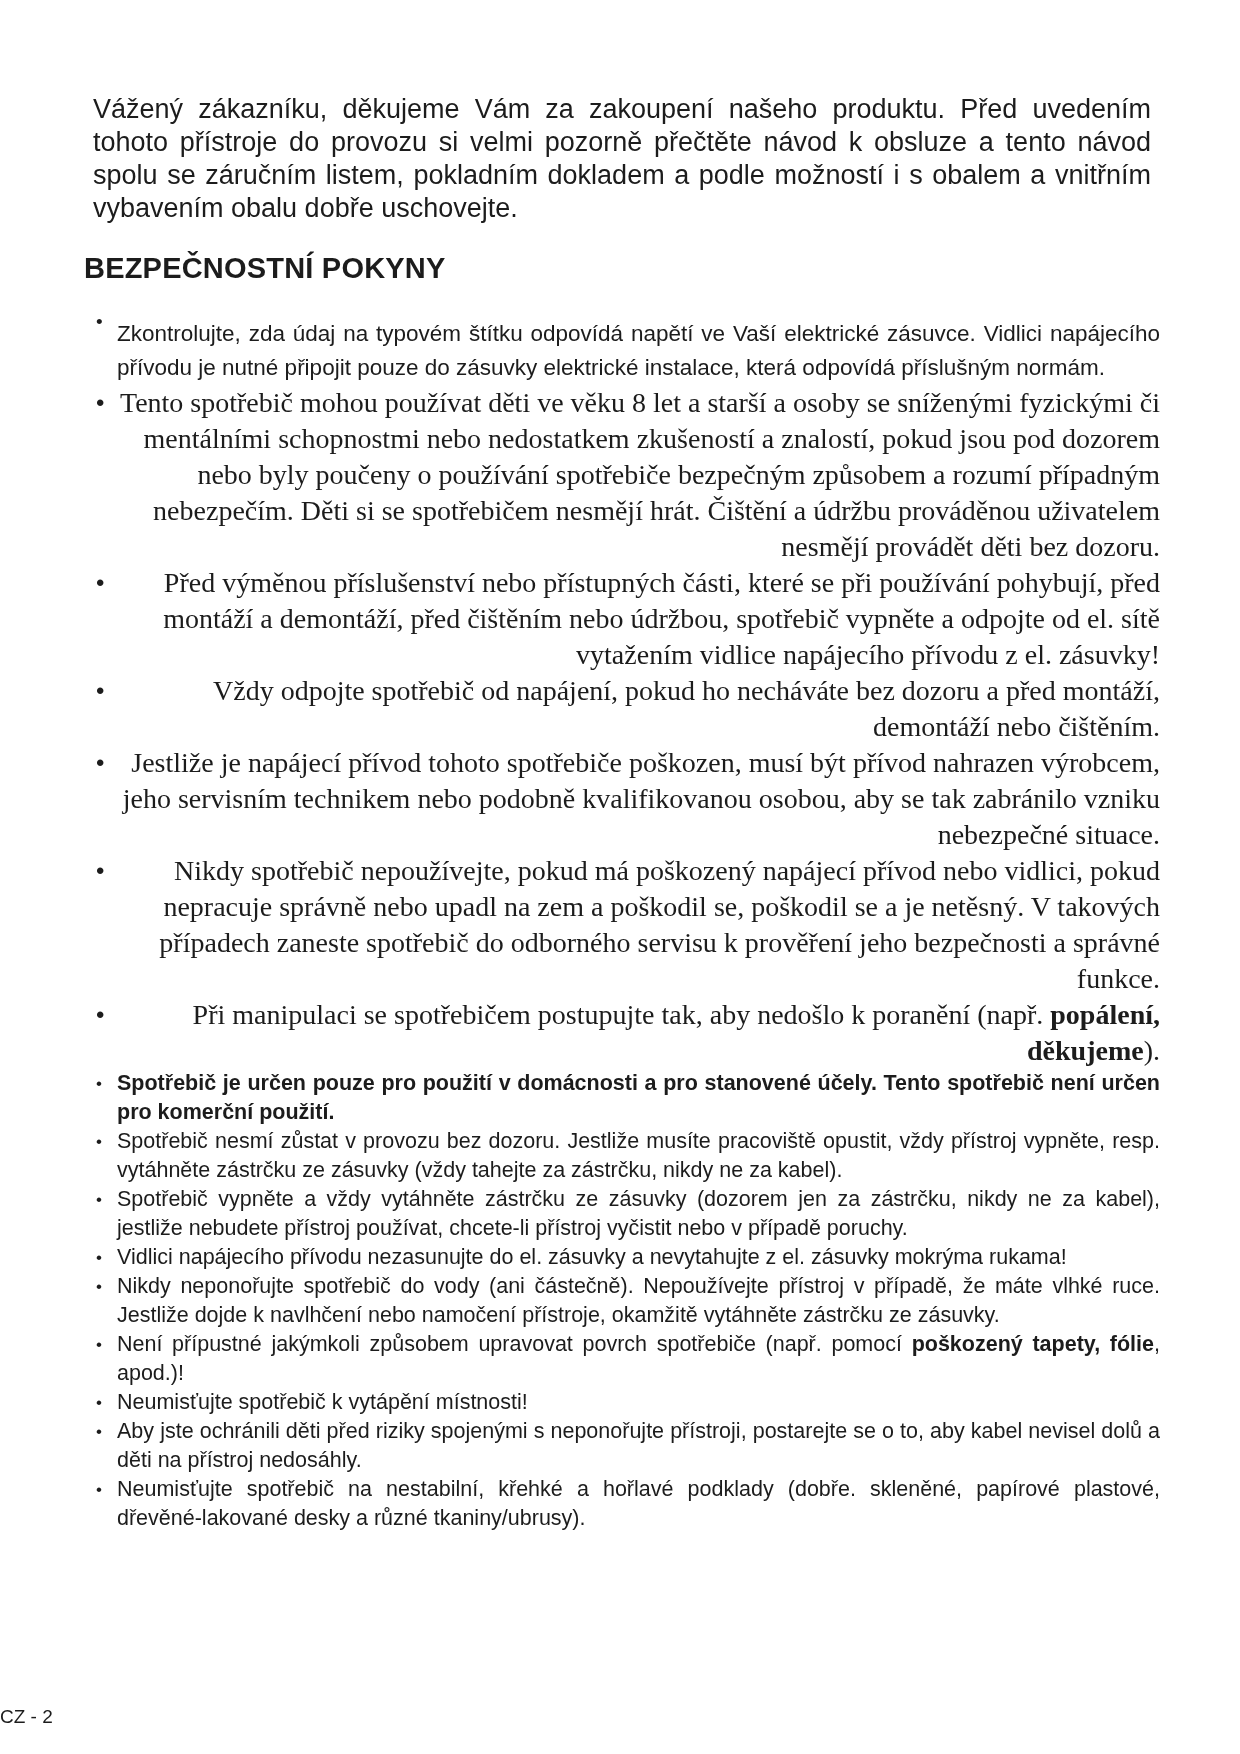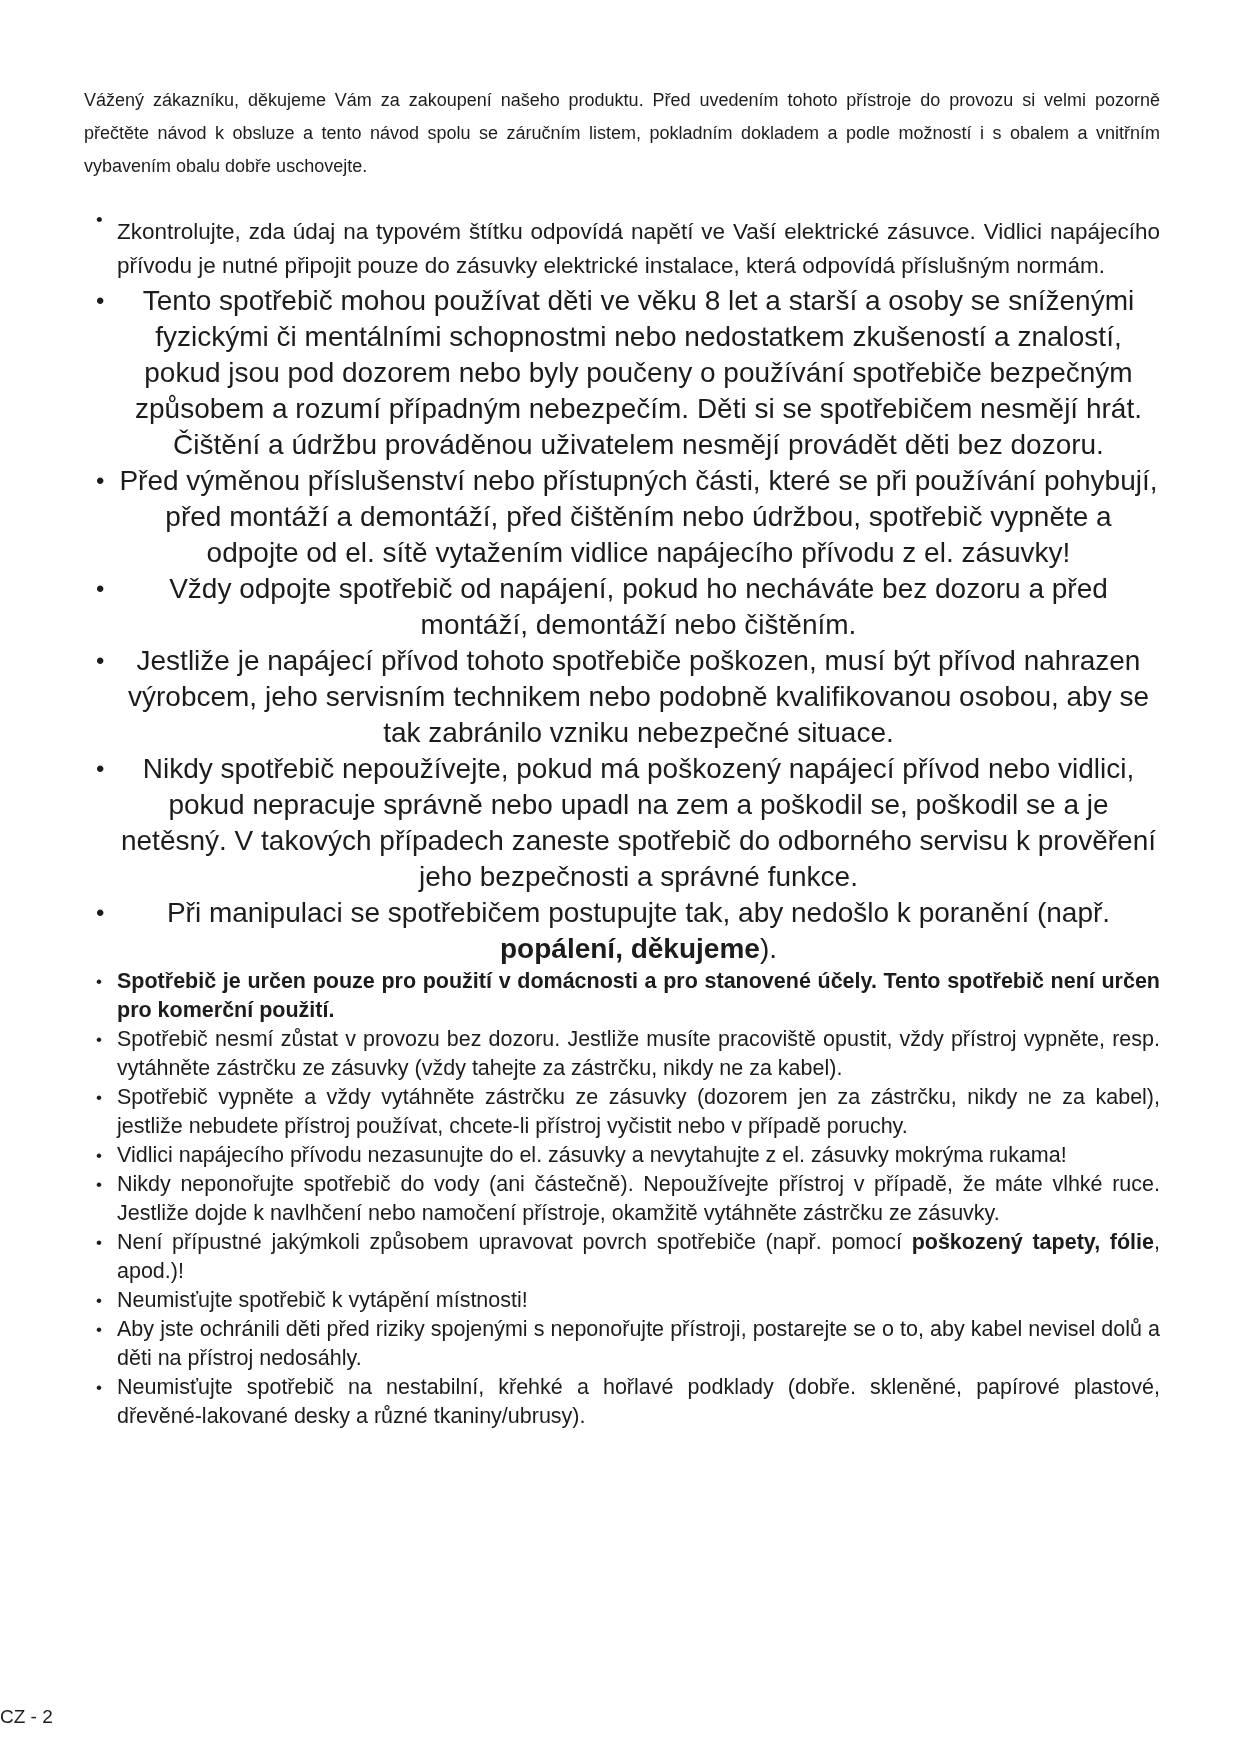--- a/index.html
+++ b/index.html
@@ -10,24 +10,24 @@
     font-family: "Liberation Sans", sans-serif;
     color: #1c1c1c;
     overflow: hidden;
   }
   .page {
     position: absolute;
     left: 84px; top: 84px;
     width: 1076px;
   }
   .intro {
-    font-size: 18px;
+    font-size: 27px;
     line-height: 33px;
     text-align: justify;
-    margin: 0;
+    margin: 9px;
   }
   .heading {
     font-size: 29px;
     line-height: 34px;
     font-weight: bold;
     margin: 26px 0 0 0;
     letter-spacing: 0.2px;
   }
   ul.safety-list {
     list-style: none;
@@ -41,41 +41,42 @@
   .marker {
     flex: none;
     width: 33px;
     padding-left: 12px;
   }
   .content { flex: 1; }
   li.s1 { font-size: 22.5px; line-height: 34px; }
   li.s1 .content { text-align: justify; margin-top: 12px; }
   li.s1 .marker { font-size: 19px; }
   li.lg { font-size: 28px; line-height: 36px; }
-  li.lg .content { text-align: center; }
+  li.lg .content { text-align: right; font-family: Liberation Serif, serif; }
   li.lg .marker { font-size: 24px; }
   li.sm { font-size: 21.5px; line-height: 29px; }
   li.sm .content { text-align: justify; }
   li.sm .marker { font-size: 17px; }
   .b { font-weight: bold; }
   .footer {
     position: absolute;
     left: 0; right: 0;
     bottom: 27px;
     text-align: left;
     font-size: 19px;
     line-height: 20px;
   }
 </style>
 </head>
 <body>
 
 <div class="page">
   <p class="intro">Vážený zákazníku, děkujeme Vám za zakoupení našeho produktu. Před uvedením tohoto přístroje do provozu si velmi pozorně přečtěte návod k obsluze a tento návod spolu se záručním listem, pokladním dokladem a podle možností i s obalem a vnitřním vybavením obalu dobře uschovejte.</p>
 
+  <h1 class="heading">BEZPEČNOSTNÍ POKYNY</h1>
 
   <ul class="safety-list">
       <li class="s1">
         <span class="marker">•</span>
         <span class="content"><span>Zkontrolujte, zda údaj na typovém štítku odpovídá napětí ve Vaší elektrické zásuvce. Vidlici napájecího přívodu je nutné připojit pouze do zásuvky elektrické instalace, která odpovídá příslušným normám.</span></span>
       </li>
       <li class="lg">
         <span class="marker">•</span>
         <span class="content"><span>Tento spotřebič mohou používat děti ve věku 8 let a starší a osoby se sníženými fyzickými či mentálními schopnostmi nebo nedostatkem zkušeností a znalostí, pokud jsou pod dozorem nebo byly poučeny o používání spotřebiče bezpečným způsobem a rozumí případným nebezpečím. Děti si se spotřebičem nesmějí hrát. Čištění a údržbu prováděnou uživatelem nesmějí provádět děti bez dozoru.</span></span>
       </li>

